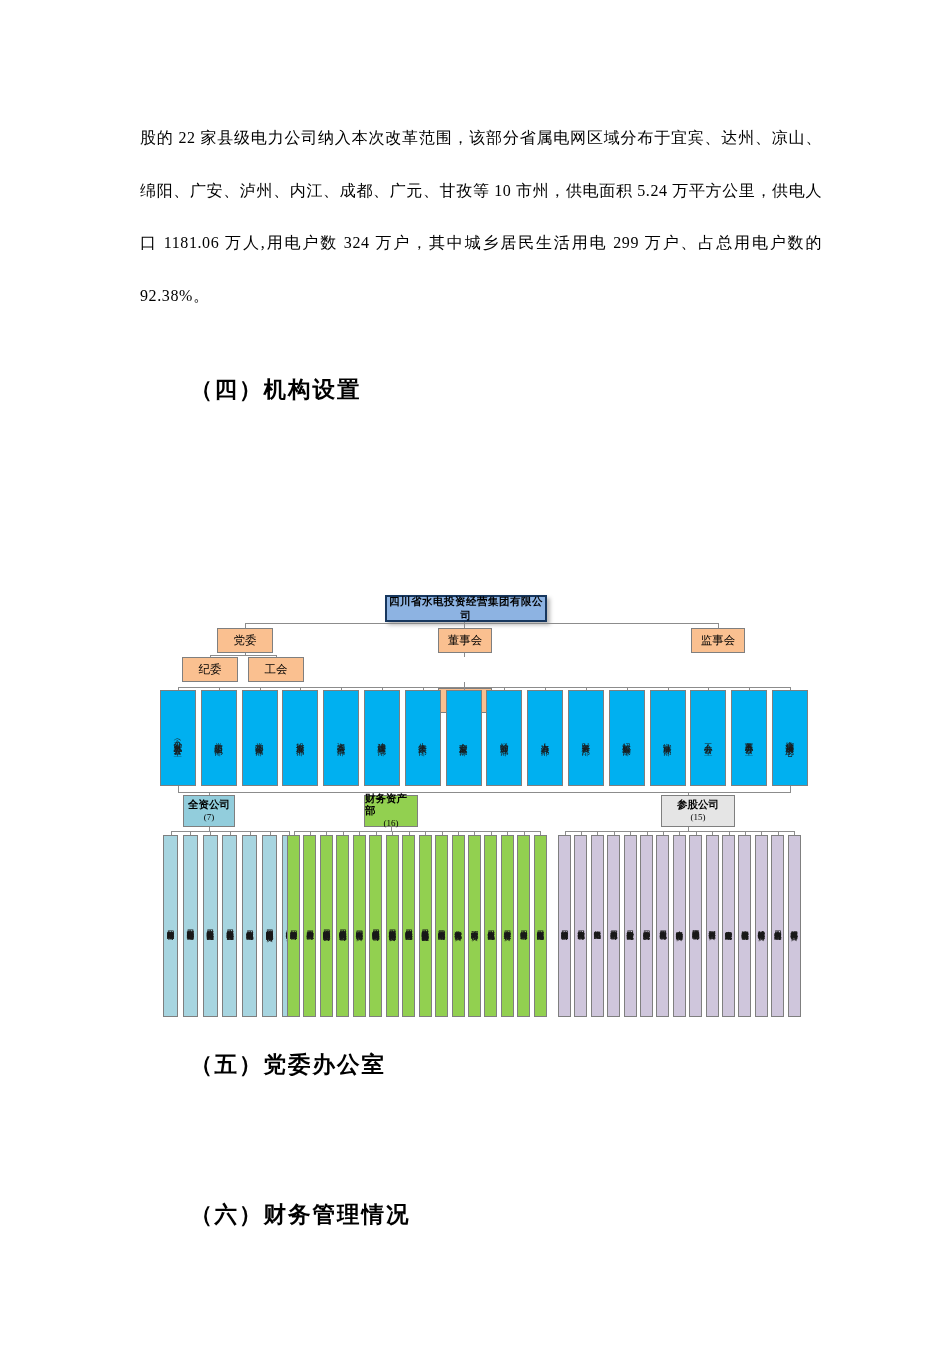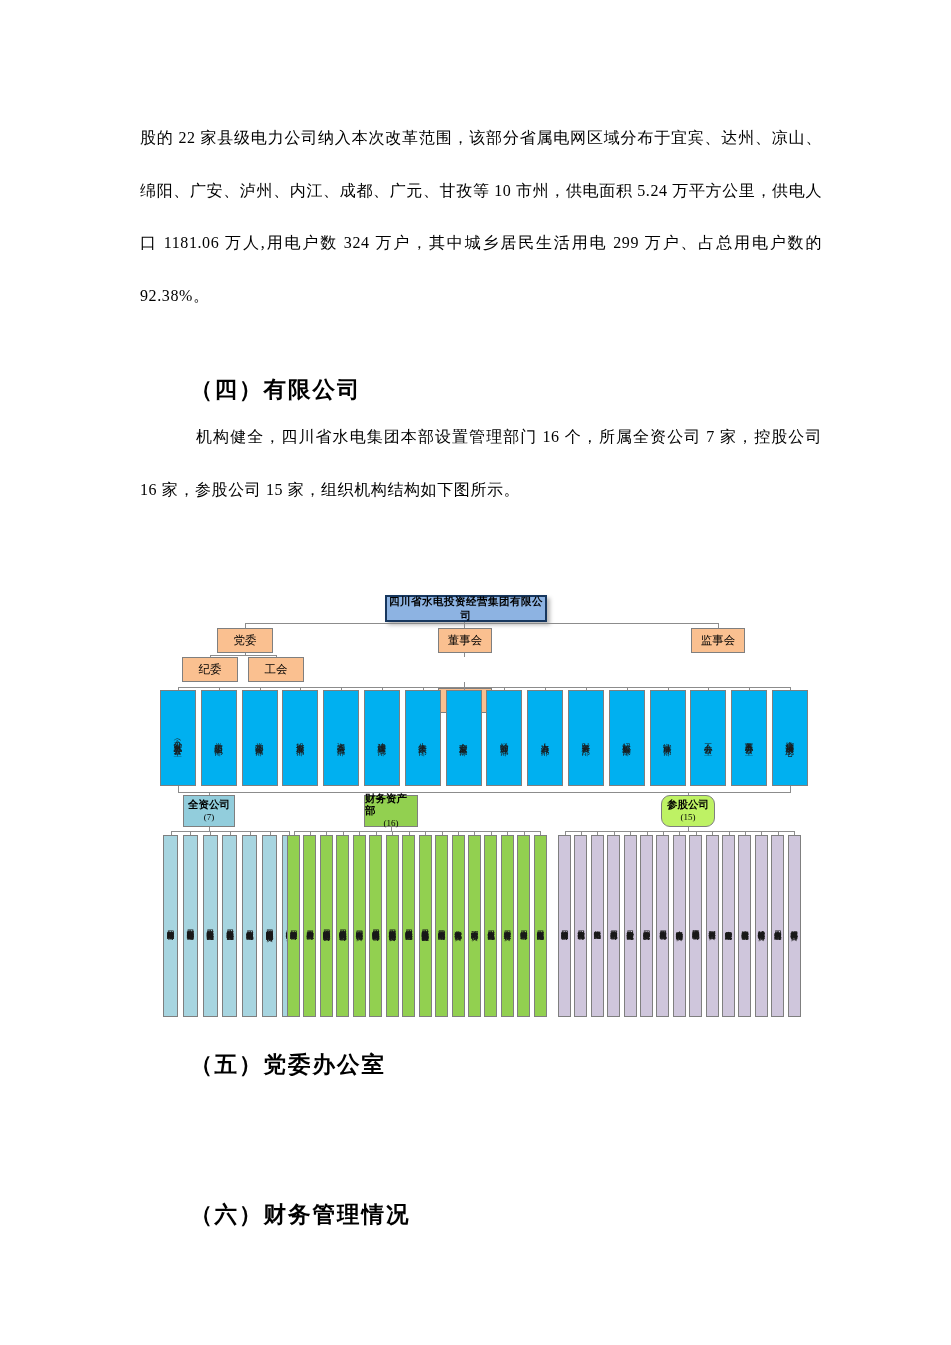--- a/index.html
+++ b/index.html
@@ -28,23 +28,22 @@
         font-size:10.5px;line-height:12px;font-weight:bold;}
   .gbox .cnt{font-size:9px;font-weight:normal;}
 </style>
 </head>
 <body>
 
 <div class="page">
 
   <div class="para" style="top:112px;">股的 22 家县级电力公司纳入本次改革范围，该部分省属电网区域分布于宜宾、达州、凉山、绵阳、广安、泸州、内江、成都、广元、甘孜等 10 市州，供电面积 5.24 万平方公里，供电人口 1181.06 万人,用电户数 324 万户，其中城乡居民生活用电 299 万户、占总用电户数的 92.38%。</div>
 
-  <div class="hd" style="top:370px;">（四）有限公司</div>
-
-  <div class="para indent" style="top:411px;">机构健全，四川省水电集团本部设置管理部门 16 个，所属全资公司 7 家，控股公司 16 家，参股公司 15 家，组织机构结构如下图所示。</div>
+  <div class="hd" style="top:370px;">（四）机构设置</div>
+
 
   <div id="chart">
 
     <div class="cbox root" style="left:385px;top:595px;width:162px;height:27px;">四川省水电投资经营集团有限公司</div>
 
     <div class="cline" style="left:245px;top:623px;width:474px;height:1px;"></div>
     <div class="cline" style="left:245px;top:623px;width:1px;height:6px;"></div>
     <div class="cline" style="left:718px;top:623px;width:1px;height:6px;"></div>
     <div class="cline" style="left:464px;top:622px;width:1px;height:7px;"></div>
 
@@ -154,21 +153,21 @@
       <div class="vbox comp" style="left: 467.95px; top: 835px; width: 13px; height: 182px; background: rgb(146, 208, 80);">泸州五宇电力有限责任公司</div>
       <div class="cline" style="left: 490.9px; top: 831px; width: 1px; height: 4px; background: rgb(140, 140, 140);"></div>
       <div class="vbox comp" style="left: 484.4px; top: 835px; width: 13px; height: 182px; background: rgb(146, 208, 80);">四川省水电集团大竹电力有限公司</div>
       <div class="cline" style="left: 507.35px; top: 831px; width: 1px; height: 4px; background: rgb(140, 140, 140);"></div>
       <div class="vbox comp" style="left: 500.85px; top: 835px; width: 13px; height: 182px; background: rgb(146, 208, 80);">四川金犁置业有限责任公司</div>
       <div class="cline" style="left: 523.8px; top: 831px; width: 1px; height: 4px; background: rgb(140, 140, 140);"></div>
       <div class="vbox comp" style="left: 517.3px; top: 835px; width: 13px; height: 182px; background: rgb(146, 208, 80);">四川金禾烽投资有限公司</div>
       <div class="cline" style="left: 540.25px; top: 831px; width: 1px; height: 4px; background: rgb(140, 140, 140);"></div>
       <div class="vbox comp" style="left: 533.75px; top: 835px; width: 13px; height: 182px; background: rgb(146, 208, 80);">四川省水电集团江源电力有限公司</div>
       <div class="cline" style="left: 688px; top: 792px; width: 1px; height: 3px; background: rgb(140, 140, 140);"></div>
-      <div class="gbox" style="left: 661px; width: 54px; background: #bef264; border-radius: 9px;">
+      <div class="gbox" style="left: 661px; width: 74px; background: #e5e5e5;">
         <div>参股公司</div>
         <div class="cnt">(15)</div>
       </div>
       <div class="cline" style="left: 688px; top: 827px; width: 1px; height: 4px; background: rgb(140, 140, 140);"></div>
       <div class="cline" style="left: 564.5px; top: 831px; width: 229.6px; height: 1px; background: rgb(140, 140, 140);"></div>
       <div class="cline" style="left: 564.5px; top: 831px; width: 1px; height: 4px; background: rgb(140, 140, 140);"></div>
       <div class="vbox comp" style="left: 558px; top: 835px; width: 13px; height: 182px; background: rgb(207, 198, 220);">四川能投新城投资有限公司</div>
       <div class="cline" style="left: 580.9px; top: 831px; width: 1px; height: 4px; background: rgb(140, 140, 140);"></div>
       <div class="vbox comp" style="left: 574.4px; top: 835px; width: 13px; height: 182px; background: rgb(207, 198, 220);">四川能投电力开发有限公司</div>
       <div class="cline" style="left: 597.3px; top: 831px; width: 1px; height: 4px; background: rgb(140, 140, 140);"></div>

